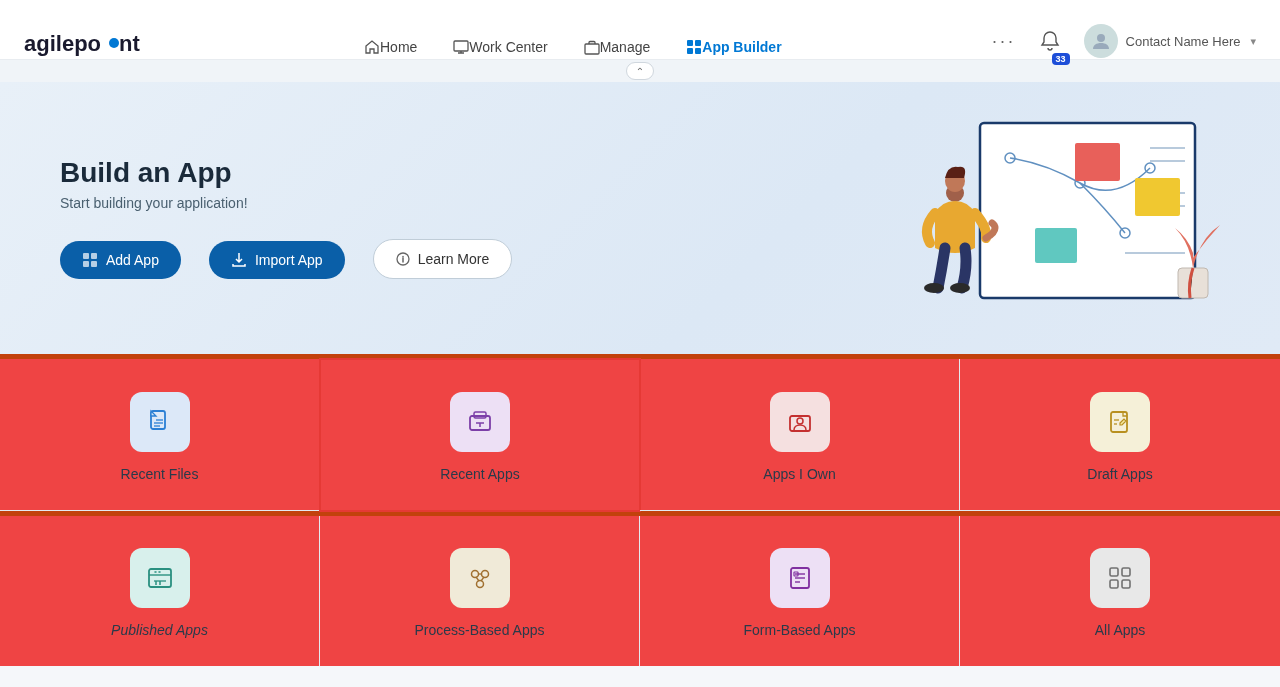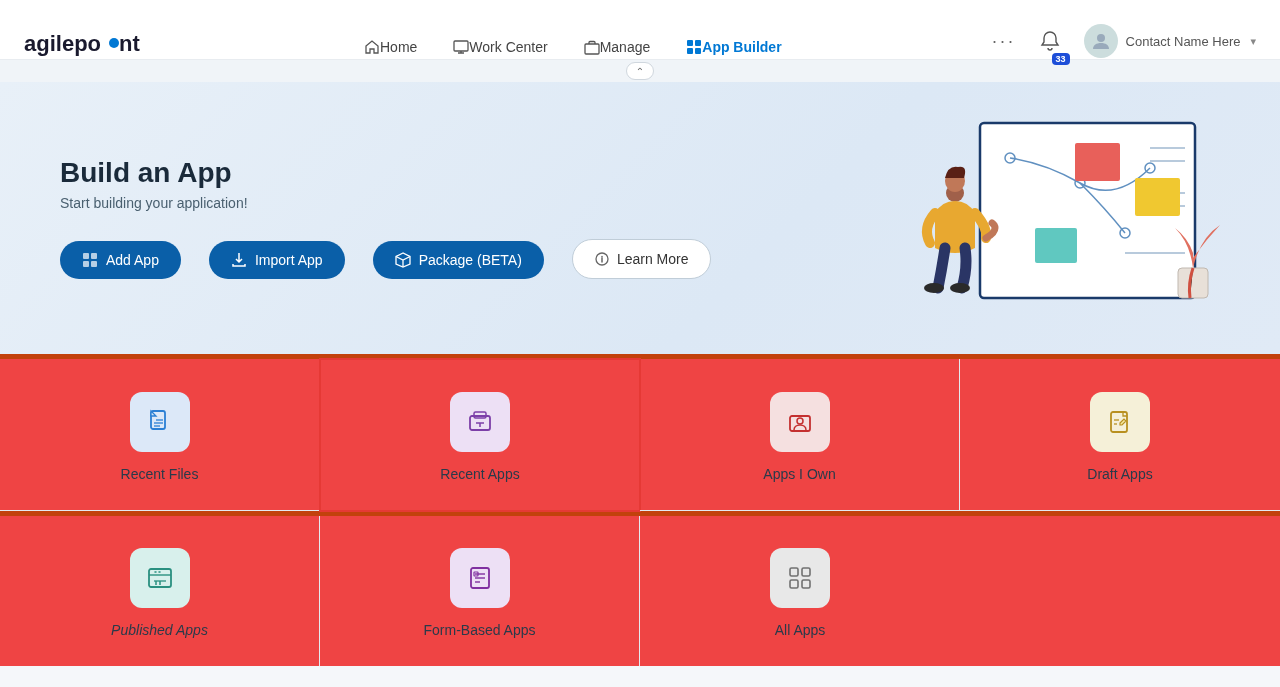--- a/index.html
+++ b/index.html
@@ -219,27 +219,20 @@
       </button>
 
       <button class="btn-primary">
         <svg width="16" height="16" viewBox="0 0 16 16" fill="none">
           <path d="M8 1v9M5 7l3 3 3-3" stroke="white" stroke-width="1.5"></path>
           <path d="M2 12v2h12v-2" stroke="white" stroke-width="1.5"></path>
         </svg>
         <span>Import App</span>
       </button>
 
-      <button class="btn-primary">
-        <svg width="16" height="16" viewBox="0 0 16 16" fill="none">
-          <path d="M8 1L1 4.5V12L8 15l7-3V4.5L8 1z" stroke="white" stroke-width="1.3"></path>
-          <path d="M1 4.5L8 8l7-3.5M8 8v7" stroke="white" stroke-width="1.3"></path>
-        </svg>
-        <span>Package (BETA)</span>
-      </button>
 
       <button class="btn-outline">
         <svg width="14" height="14" viewBox="0 0 14 14" fill="none">
           <circle cx="7" cy="7" r="6" stroke="#666" stroke-width="1.3"></circle>
           <path d="M7 6v4M7 4.5v.5" stroke="#666" stroke-width="1.5" stroke-linecap="round"></path>
         </svg>
         <span>Learn More</span>
       </button>
     </div>
   </div>
@@ -353,20 +346,33 @@
         <rect x="3" y="5" width="22" height="18" rx="2" stroke="#2a9080" stroke-width="1.8"></rect>
         <line x1="3" y1="11" x2="25" y2="11" stroke="#2a9080" stroke-width="1.4"></line>
         <path d="M9 8h1M13 8h1" stroke="#2a9080" stroke-width="1.5" stroke-linecap="round"></path>
         <path d="M10 17v4M14 17v4" stroke="#2a9080" stroke-width="1.5"></path>
         <path d="M8 17h12" stroke="#2a9080" stroke-width="1.3"></path>
       </svg>
     </div>
     <span class="grid-label">Published Apps</span>
   </div>
 
+  <div class="grid-item" style="border-bottom:none;">
+    <div class="grid-icon icon-tan-light">
+      <svg width="28" height="28" viewBox="0 0 28 28" fill="none">
+        <circle cx="9" cy="10" r="3.5" stroke="#a07030" stroke-width="1.5"></circle>
+        <circle cx="19" cy="10" r="3.5" stroke="#a07030" stroke-width="1.5"></circle>
+        <circle cx="14" cy="20" r="3.5" stroke="#a07030" stroke-width="1.5"></circle>
+        <line x1="12" y1="10" x2="16" y2="10" stroke="#a07030" stroke-width="1.3"></line>
+        <line x1="10" y1="13" x2="13" y2="17" stroke="#a07030" stroke-width="1.3"></line>
+        <line x1="18" y1="13" x2="15" y2="17" stroke="#a07030" stroke-width="1.3"></line>
+      </svg>
+    </div>
+    <span class="grid-label">Process-Based Apps</span>
+  </div>
 
   <div class="grid-item" style="border-bottom:none;">
     <div class="grid-icon icon-purple2-light">
       <svg width="28" height="28" viewBox="0 0 28 28" fill="none">
         <rect x="5" y="4" width="18" height="20" rx="2" stroke="#8030a0" stroke-width="1.8"></rect>
         <line x1="9" y1="10" x2="19" y2="10" stroke="#8030a0" stroke-width="1.4"></line>
         <line x1="9" y1="14" x2="19" y2="14" stroke="#8030a0" stroke-width="1.4"></line>
         <line x1="9" y1="18" x2="14" y2="18" stroke="#8030a0" stroke-width="1.4"></line>
         <rect x="8" y="8" width="4" height="4" rx="0.5" stroke="#8030a0" stroke-width="1.2" fill="none"></rect>
       </svg>

